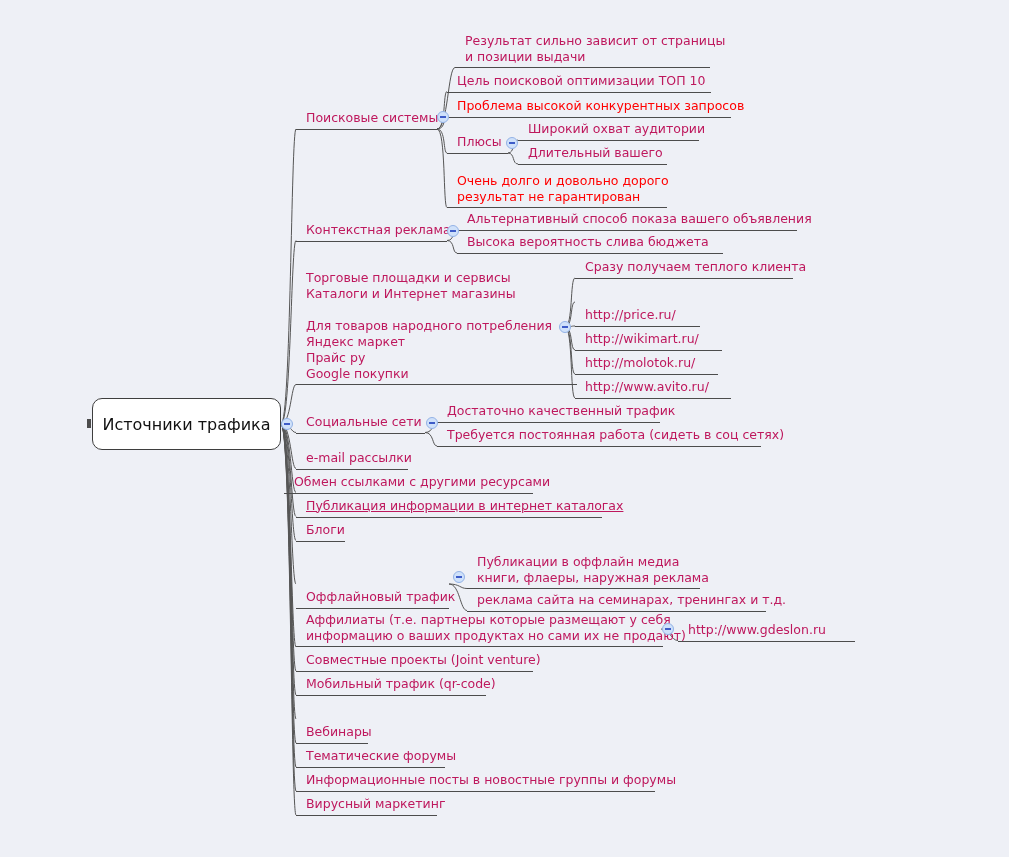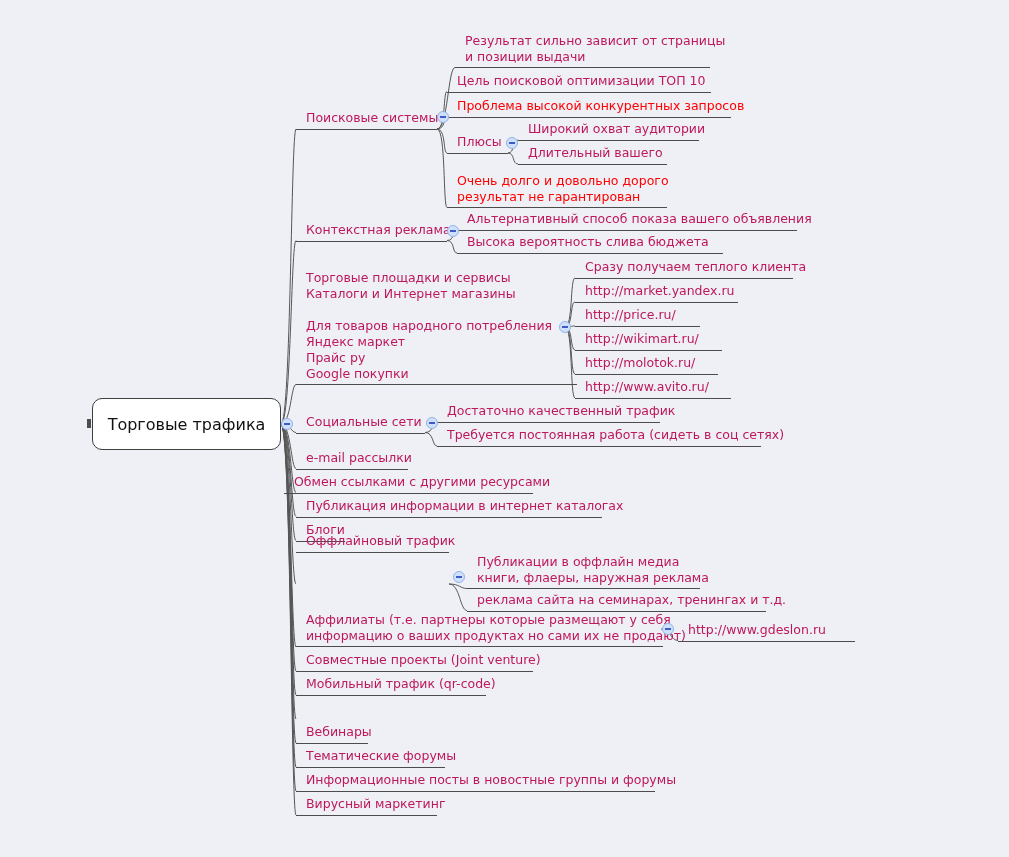--- a/index.html
+++ b/index.html
@@ -107,37 +107,37 @@
       M425,432.5 C434,432.5 432,446 437,446"></path>
     <path d="
       M449,584 C460,584 460,588.5 467,588.5
       M449,584 C460,584 460,610.5 467,610.5"></path>
     <path d="
       M661,629 C670,629 671,640.5 678,640.5"></path>
   </svg>
 
   <div class="nub"></div>
 
-  <div class="root">Торговые трафика</div>
+  <div class="root">Источники трафика</div>
 
   <div class="node" style="left:296px;top:107px;width:141px;text-align:center;">Поисковые системы</div>
   <div class="node" style="left:296px;top:218.5px;width:151px;">Контекстная реклама</div>
   <div class="node" style="left:296px;top:266.5px;width:281px;height:118px;">Торговые площадки и сервисы
 Каталоги и Интернет магазины
 
 Для товаров народного потребления
 Яндекс маркет
 Прайс ру
 Google покупки</div>
   <div class="node" style="left:296px;top:410.5px;width:129px;">Социальные сети</div>
   <div class="node" style="left:296px;top:446.5px;width:112px;">e-mail рассылки</div>
   <div class="node" style="left:284px;top:470.5px;width:249px;">Обмен ссылками с другими ресурсами</div>
-  <div class="node" style="left:296px;top:494.5px;width:306px;">Публикация информации в интернет каталогах</div>
+  <div class="node" style="left:296px;top:494.5px;width:306px;text-decoration:underline;">Публикация информации в интернет каталогах</div>
   <div class="node" style="left:296px;top:518.5px;width:49px;">Блоги</div>
-  <div class="node" style="left:296px;top:530px;width:153px;text-align:center;">Оффлайновый трафик</div>
+  <div class="node" style="left:296px;top:586px;width:153px;text-align:center;">Оффлайновый трафик</div>
   <div class="node" style="left:296px;top:609px;width:367px;height:38px;">Аффилиаты (т.е. партнеры которые размещают у себя
 информацию о ваших продуктах но сами их не продают)</div>
   <div class="node" style="left:296px;top:649px;width:237px;">Совместные проекты (Joint venture)</div>
   <div class="node" style="left:296px;top:673px;width:190px;">Мобильный трафик (qr-code)</div>
   <div class="node" style="left:296px;top:721px;width:72px;">Вебинары</div>
   <div class="node" style="left:296px;top:745px;width:149px;">Тематические форумы</div>
   <div class="node" style="left:296px;top:769px;width:359px;">Информационные посты в новостные группы и форумы</div>
   <div class="node" style="left:296px;top:793px;width:141px;">Вирусный маркетинг</div>
 
   <div class="node" style="left:455px;top:29.5px;width:255px;height:38px;">Результат сильно зависит от страницы
@@ -148,21 +148,20 @@
   <div class="node warn" style="left:447px;top:169.5px;width:220px;height:38px;">Очень долго и довольно дорого
 результат не гарантирован</div>
 
   <div class="node" style="left:518px;top:118px;width:181px;">Широкий охват аудитории</div>
   <div class="node" style="left:518px;top:142px;width:149px;">Длительный вашего</div>
 
   <div class="node" style="left:457px;top:208px;width:340px;">Альтернативный способ показа вашего объявления</div>
   <div class="node" style="left:457px;top:231px;width:266px;">Высока вероятность слива бюджета</div>
 
   <div class="node" style="left:575px;top:256px;width:218px;">Сразу получаем теплого клиента</div>
-  <div class="node" style="left:575px;top:280px;width:163px;">http://market.yandex.ru</div>
   <div class="node" style="left:575px;top:304px;width:125px;">http://price.ru/</div>
   <div class="node" style="left:575px;top:328px;width:147px;">http://wikimart.ru/</div>
   <div class="node" style="left:575px;top:352px;width:143px;">http://molotok.ru/</div>
   <div class="node" style="left:575px;top:376px;width:156px;">http://www.avito.ru/</div>
 
   <div class="node" style="left:437px;top:400px;width:223px;">Достаточно качественный трафик</div>
   <div class="node" style="left:437px;top:424px;width:324px;">Требуется постоянная работа (сидеть в соц сетях)</div>
 
   <div class="node" style="left:467px;top:550.5px;width:233px;height:38px;">Публикации в оффлайн медиа
 книги, флаеры, наружная реклама</div>

